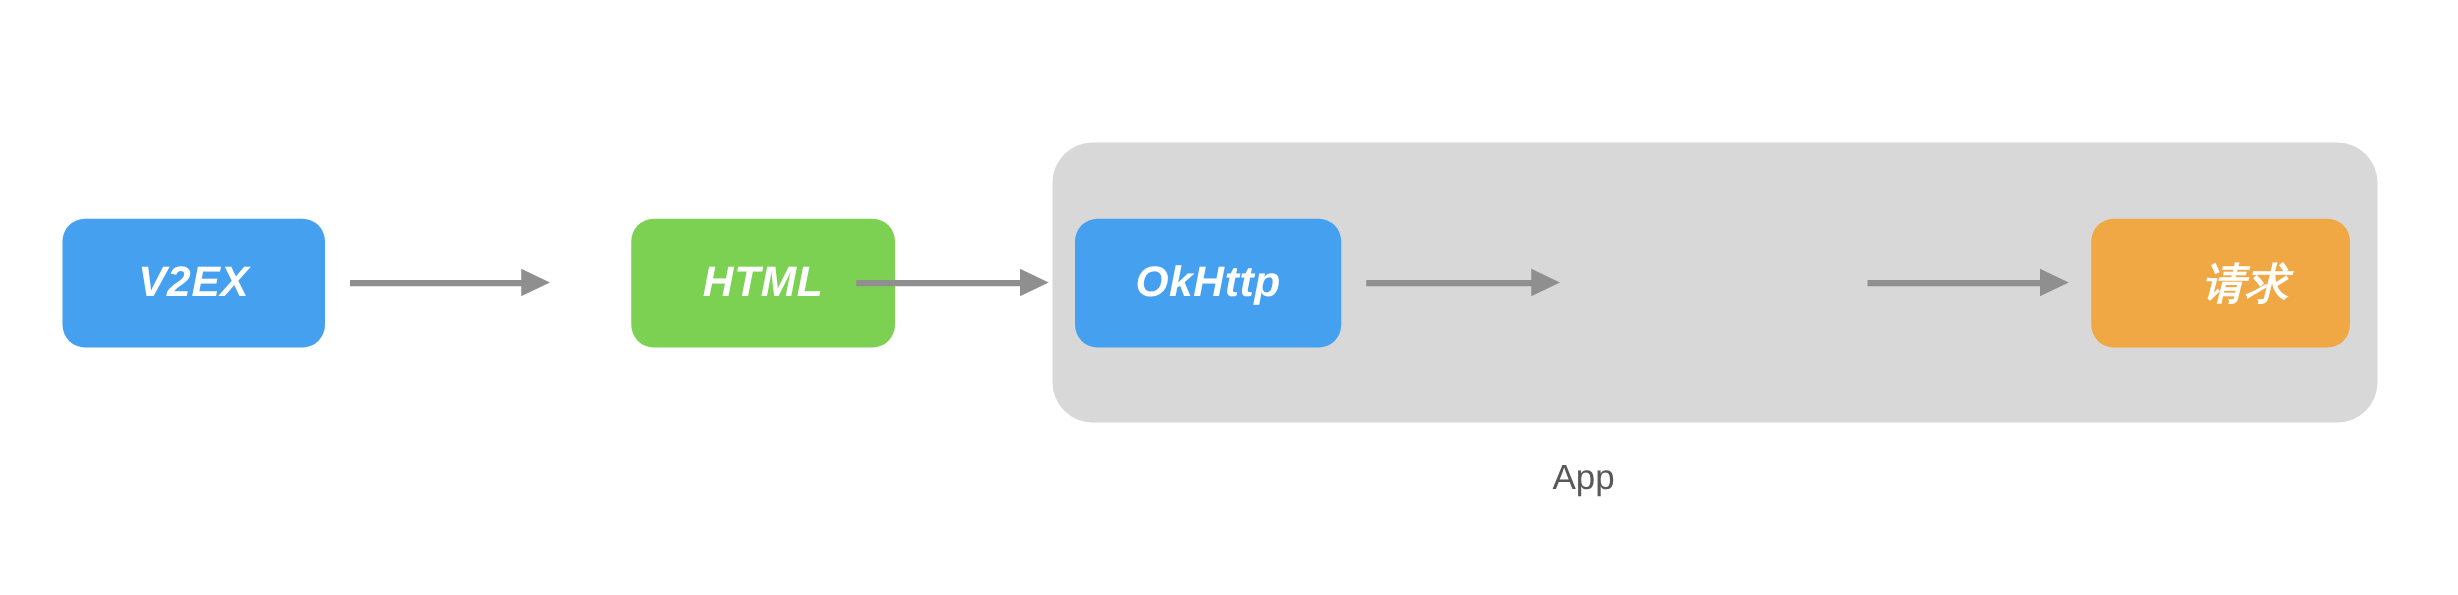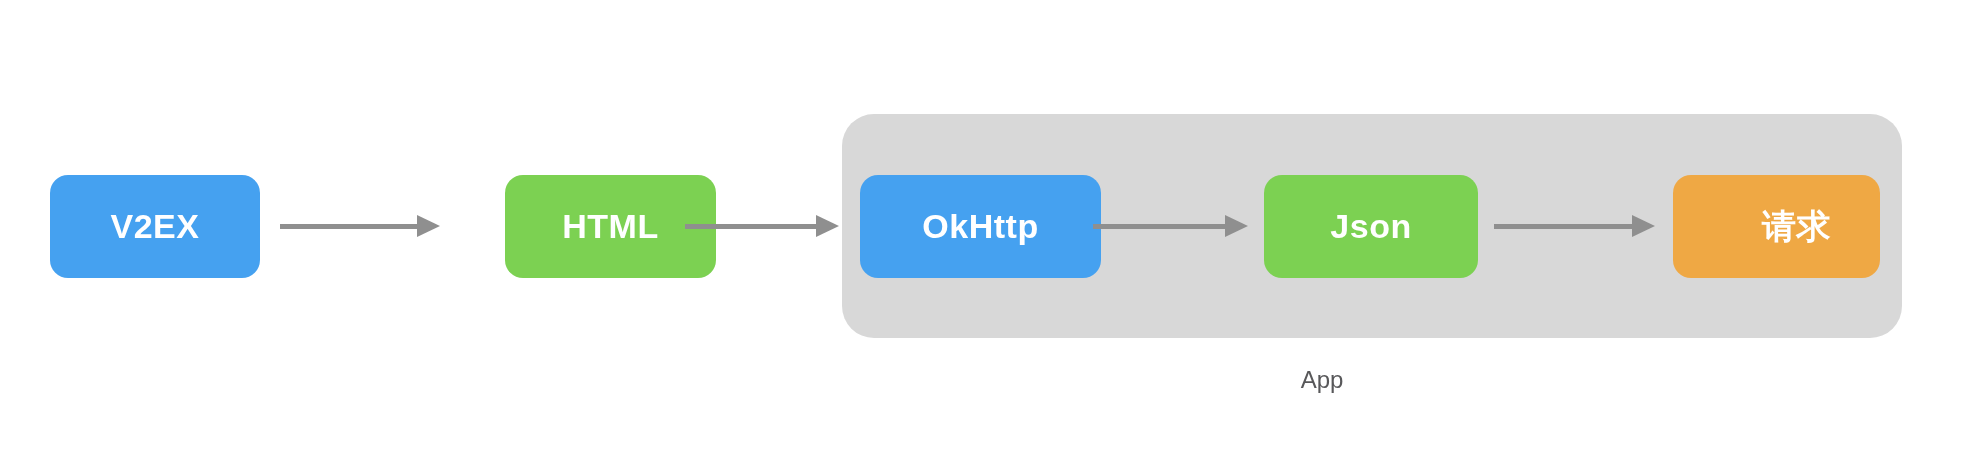--- a/index.html
+++ b/index.html
@@ -23,24 +23,25 @@
     position: absolute;
     top: 175px;
     height: 103px;
     border-radius: 18px;
     display: flex;
     align-items: center;
     justify-content: center;
     font-size: 34px;
     font-weight: bold;
     letter-spacing: 0.5px;
+    font-style: italic;
   }
   .node-v2ex    { left: 50px;   width: 210px; }
   .node-html    { left: 457px;  width: 211px; }
-  .node-okhttp  { left: 860px;  width: 241px; }
+  .node-okhttp  { left: 860px;  width: 213px; }
   .node-json    { left: 1264px; width: 214px; }
   .node-request { left: 1673px; width: 207px; padding-left: 40px; }
   .arrow {
     position: absolute;
     top: 214px;
     height: 24px;
   }
   .arrow-1 { left: 280px;  width: 160px; }
   .arrow-2 { left: 685px;  width: 154px; }
   .arrow-3 { left: 1093px; width: 155px; }
@@ -55,22 +56,22 @@
     right: 0; top: 1px;
     width: 0; height: 0;
     border-top: 11px solid transparent;
     border-bottom: 11px solid transparent;
     border-left: 23px solid #8f8f8f;
   }
   .group-label {
     position: absolute;
     left: 1242px; top: 366px;
     width: 160px;
-    text-align: center;
-    font-size: 24px;
+    text-align: left;
+    font-size: 28px;
     font-weight: 400;
   }
 </style>
 </head>
 <body>
 
 <div class="canvas">
 
   <div class="group-box" style="background-color: rgb(216, 216, 216);"></div>
 
@@ -94,23 +95,20 @@
 
   <div class="node node-okhttp" style="background-color: rgb(69, 161, 240); color: rgb(255, 255, 255);">
     <span>OkHttp</span>
   </div>
 
   <div class="arrow arrow-3">
     <div class="arrow-shaft" style="background-color: rgb(143, 143, 143);"></div>
     <div class="arrow-head" style="border-left-color: rgb(143, 143, 143);"></div>
   </div>
 
-  <div class="node node-json" style="background-color: rgb(124, 209, 82); color: rgb(255, 255, 255);">
-    <span>Json</span>
-  </div>
 
   <div class="arrow arrow-4">
     <div class="arrow-shaft" style="background-color: rgb(143, 143, 143);"></div>
     <div class="arrow-head" style="border-left-color: rgb(143, 143, 143);"></div>
   </div>
 
   <div class="node node-request" style="background-color: rgb(239, 168, 68); color: rgb(255, 255, 255);">
     <span>请求</span>
   </div>
 

